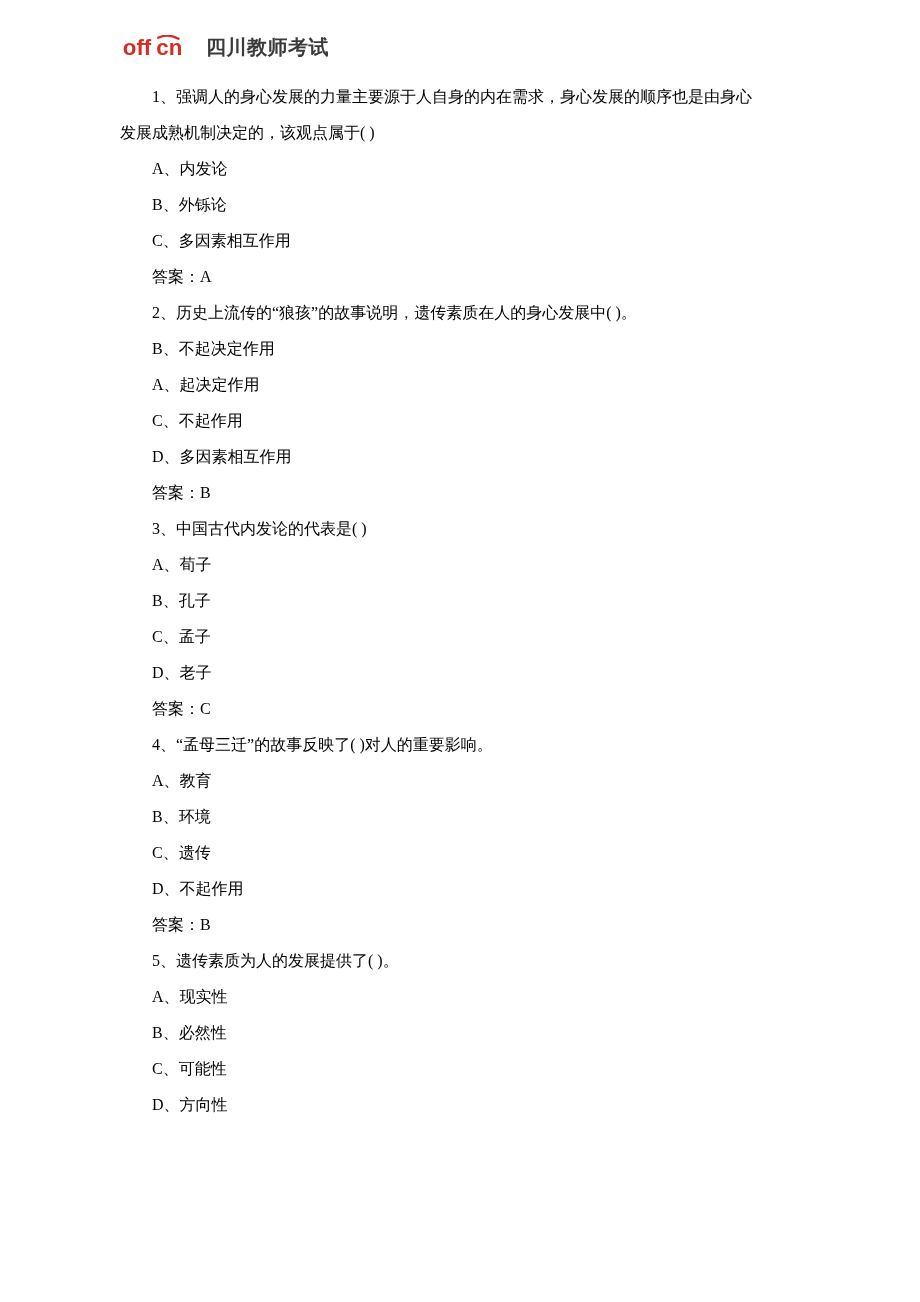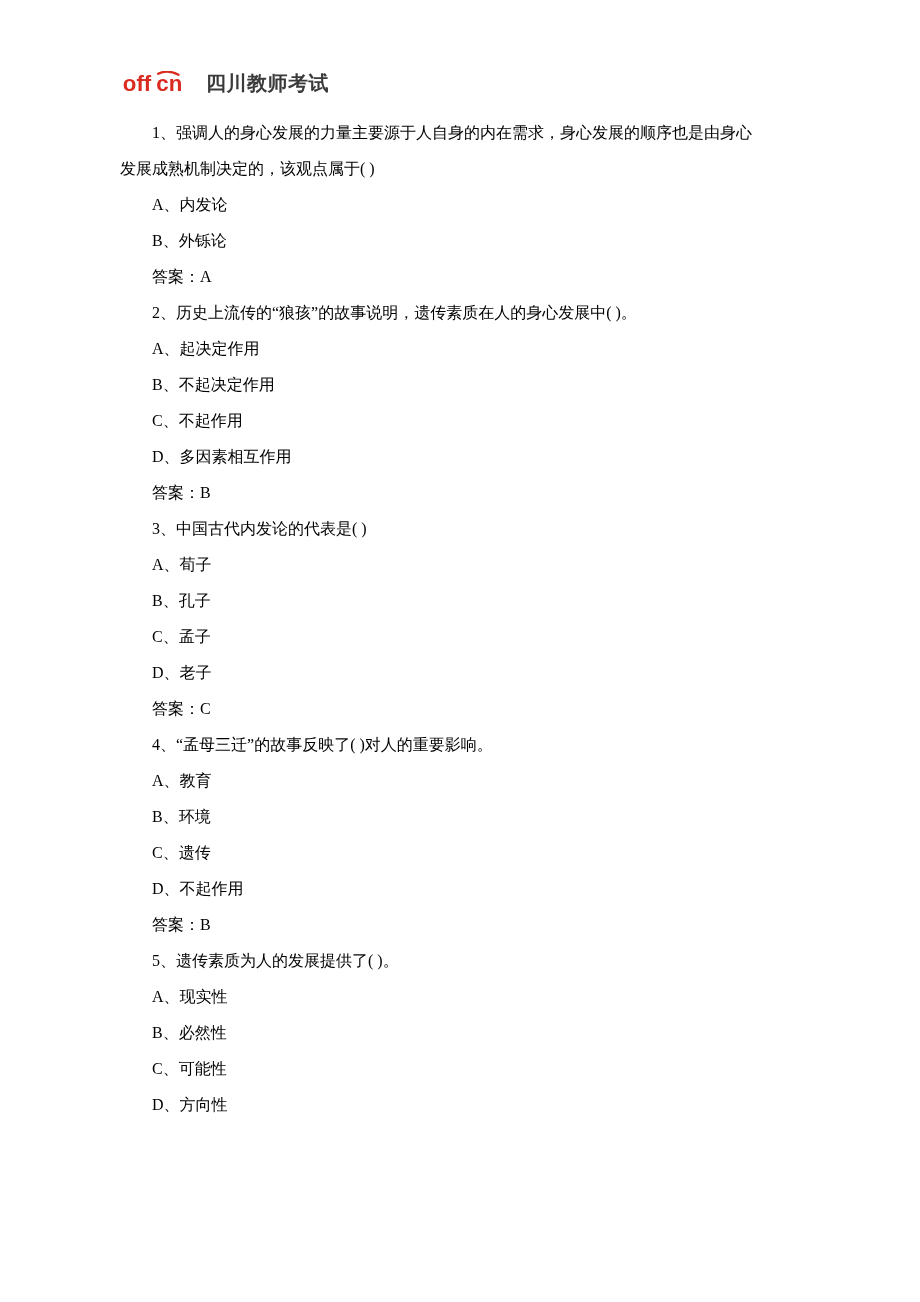--- a/index.html
+++ b/index.html
@@ -10,21 +10,21 @@
     body {
       background: #ffffff;
       width: 920px;
       min-height: 1302px;
       font-family: "SimSun", "宋体", serif;
       font-size: 16px;
       color: #000000;
       position: relative;
     }
     .page-container {
-      padding: 70px 120px 60px 120px;
+      padding: 34px 120px 60px 120px;
     }
     .logo-wrapper {
       margin-bottom: 18px;
       display: flex;
       align-items: center;
       gap: 6px;
     }
     .logo-offcn {
       height: 26px;
     }
@@ -61,25 +61,26 @@
     </svg>
     <span class="logo-text">四川教师考试</span>
   </div>
 
   <div class="content">
 
     <p class="para indent">1、强调人的身心发展的力量主要源于人自身的内在需求，身心发展的顺序也是由身心</p>
     <p class="para">发展成熟机制决定的，该观点属于( )</p>
     <p class="para indent">A、内发论</p>
     <p class="para indent">B、外铄论</p>
+    <p class="para indent">C、多因素相互作用</p>
     <p class="para indent">答案：A</p>
 
     <p class="para indent">2、历史上流传的“狼孩”的故事说明，遗传素质在人的身心发展中(    )。</p>
+    <p class="para indent">B、不起决定作用</p>
     <p class="para indent">A、起决定作用</p>
-    <p class="para indent">B、不起决定作用</p>
     <p class="para indent">C、不起作用</p>
     <p class="para indent">D、多因素相互作用</p>
     <p class="para indent">答案：B</p>
 
     <p class="para indent">3、中国古代内发论的代表是( )</p>
     <p class="para indent">A、荀子</p>
     <p class="para indent">B、孔子</p>
     <p class="para indent">C、孟子</p>
     <p class="para indent">D、老子</p>
     <p class="para indent">答案：C</p>

